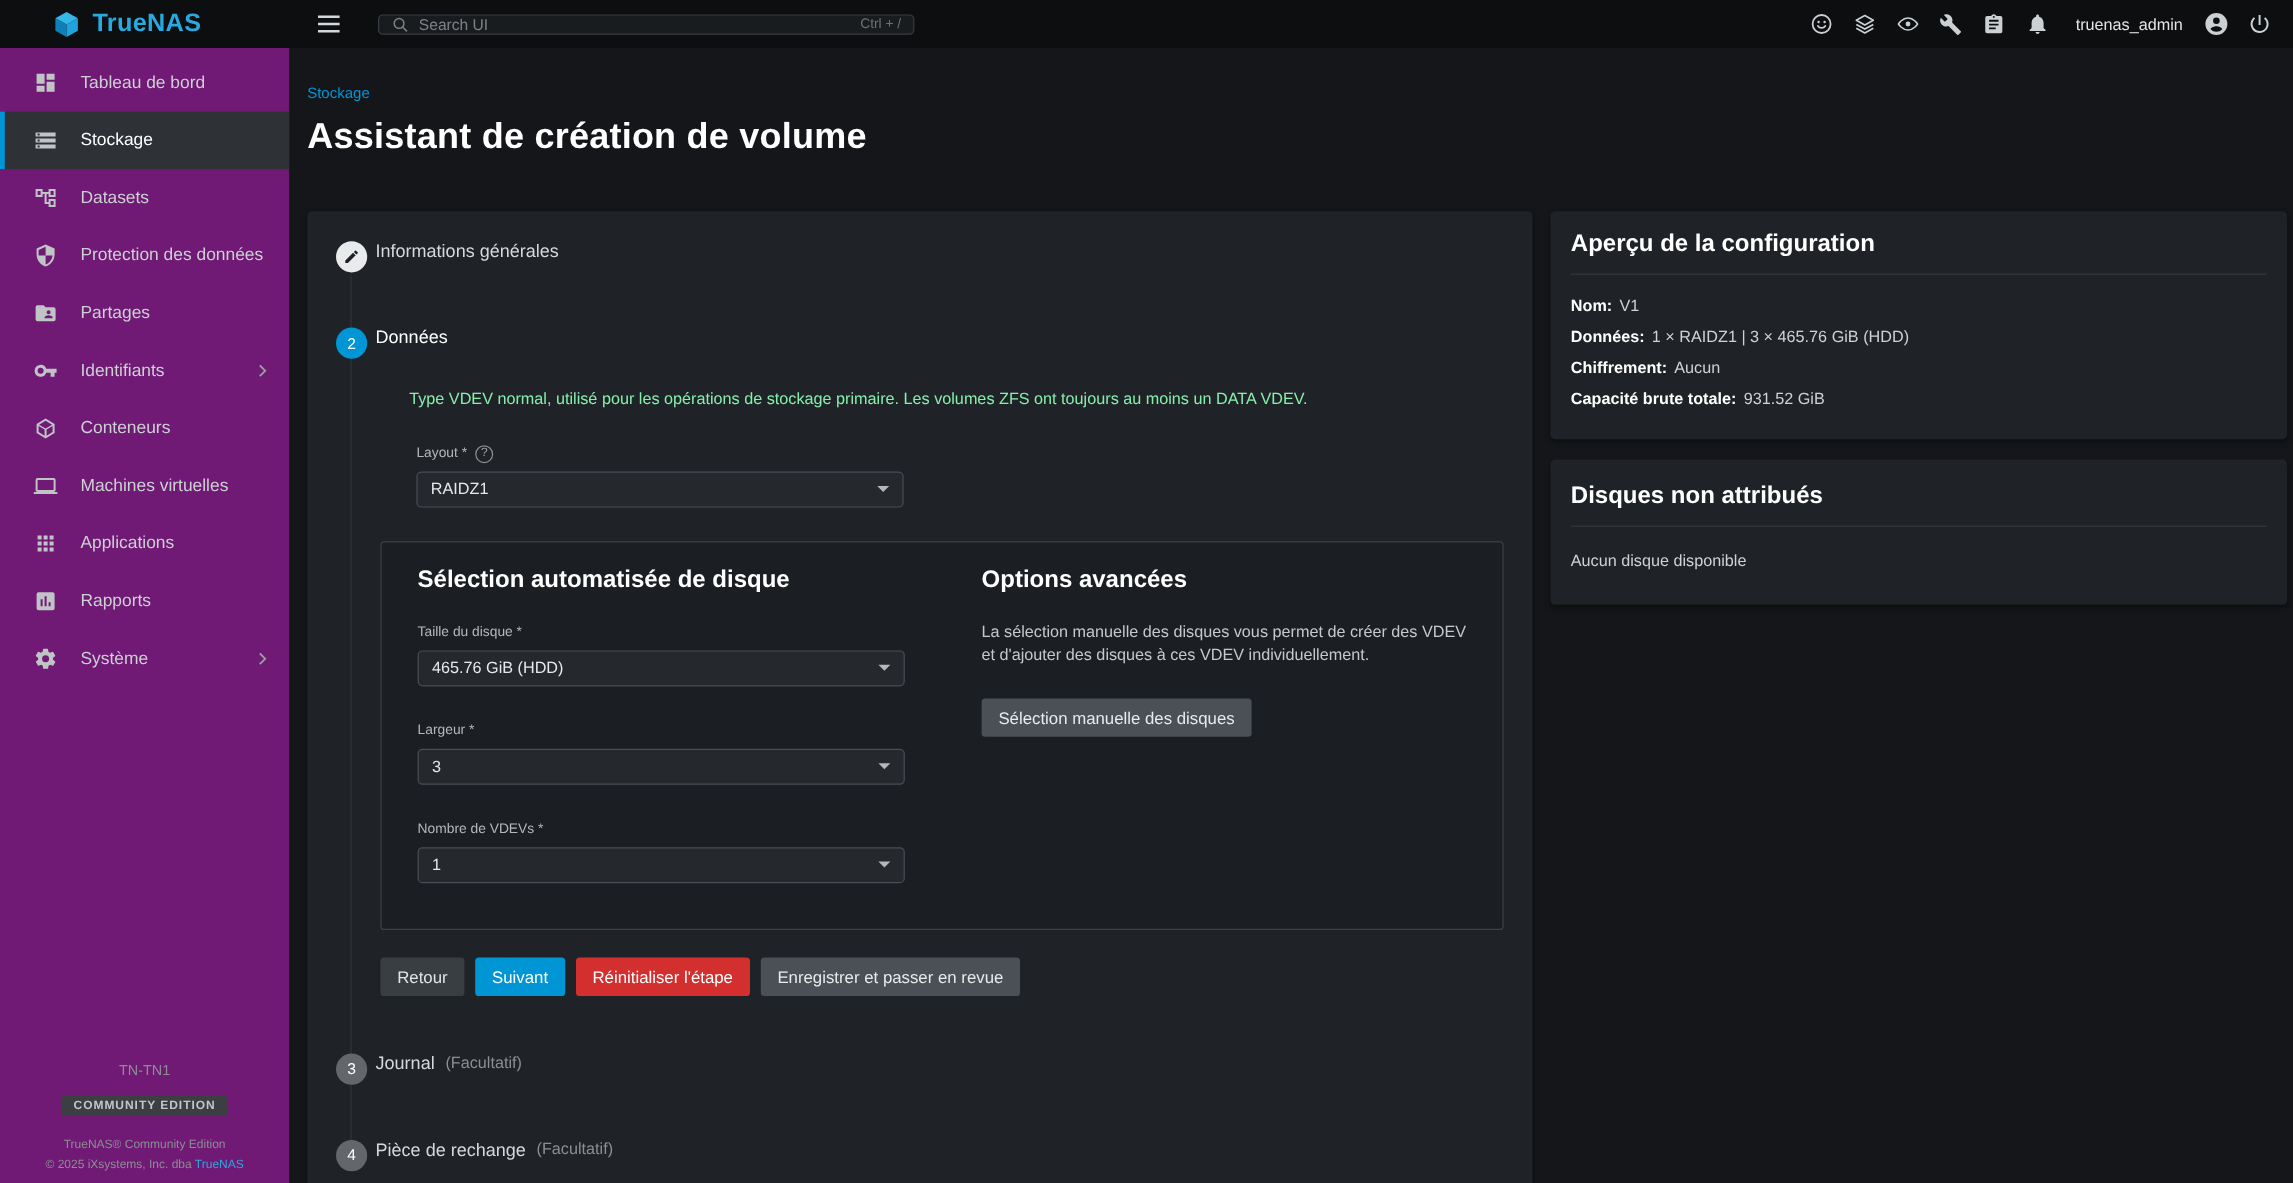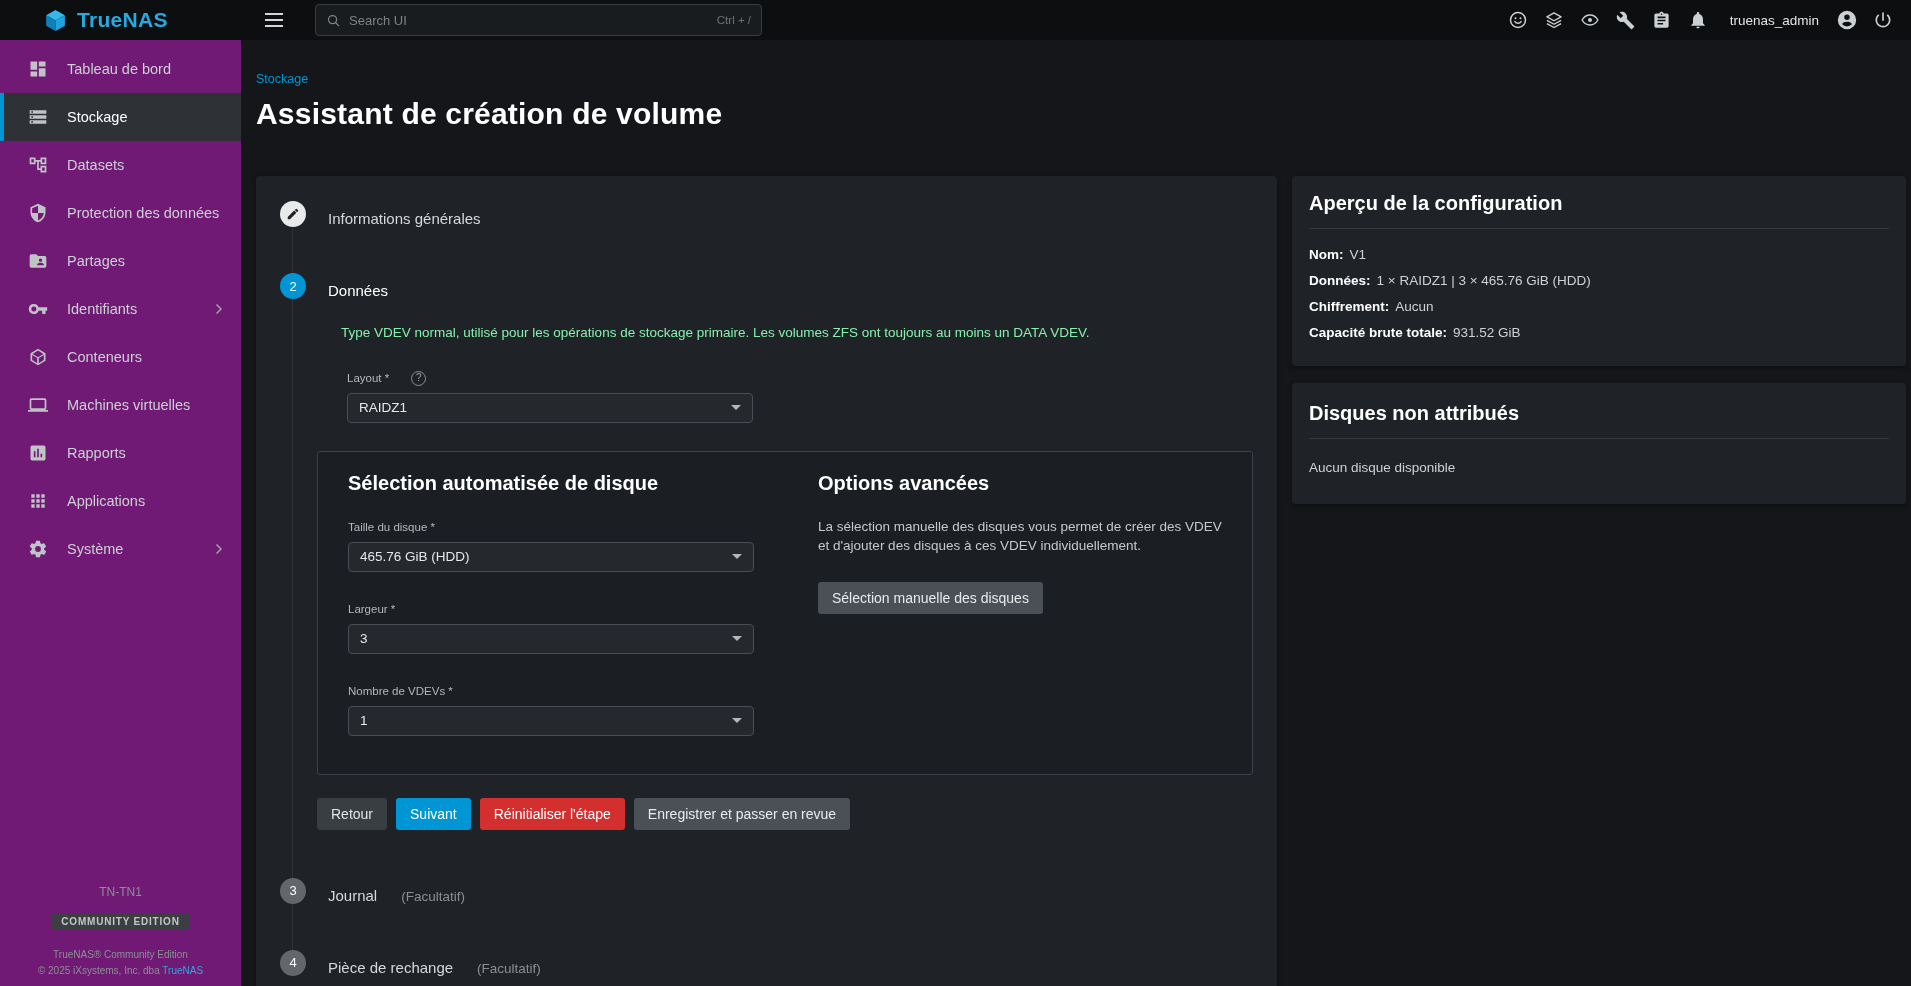--- a/index.html
+++ b/index.html
@@ -5,21 +5,21 @@
   *{margin:0;padding:0;box-sizing:border-box}
   html,body{width:1911px;height:986px;overflow:hidden;background:#141619;font-family:"Liberation Sans",sans-serif;color:#e2e4e6}
   button{font-family:inherit;border:none;background:none;color:inherit;cursor:pointer}
   svg{display:block}
 
   
   .topbar{position:absolute;top:0;left:0;width:1911px;height:40px;background:#0c0e10;display:flex;align-items:center;z-index:30}
   .logo{display:flex;align-items:center;gap:9px;padding-left:43px;width:241px;flex:none;cursor:pointer}
   .logo-text{font-size:21px;font-weight:bold;color:#28aae1;letter-spacing:.3px}
   .hamburger{margin-left:21px;display:flex;align-items:center;color:#d4d7d9}
-  .searchbox{margin-left:29px;width:447px;height:32px;background:#191c1f;border:1px solid #393d42;border-radius:4px;display:flex;align-items:center;padding:0 10px;gap:8px;color:#7d8286}
+  .searchbox{margin-left:29px;width:447px;height:17px;background:#191c1f;border:1px solid #393d42;border-radius:4px;display:flex;align-items:center;padding:0 10px;gap:8px;color:#7d8286}
   .searchbox input{flex:1;background:transparent;border:none;outline:none;color:#d8dadd;font-size:13px;font-family:inherit}
   .searchbox input::placeholder{color:#7d8286}
   .search-shortcut{font-size:11.5px;color:#6d7276;white-space:nowrap}
   .topbar-right{margin-left:auto;display:flex;align-items:center;gap:8px;padding-right:14px}
   .tb-btn{width:28px;height:28px;display:flex;align-items:center;justify-content:center;color:#ccd0d3;border-radius:50%}
   .username{font-size:13.5px;color:#e2e4e6;margin:0 6px 0 10px;white-space:nowrap}
 
   
   .sidebar{position:absolute;top:40px;left:0;width:241px;height:946px;background:#701a75;z-index:20;display:flex;flex-direction:column}
   .nav{padding-top:5px}
@@ -38,35 +38,35 @@
   
   .main{position:absolute;top:40px;left:241px;width:1670px;height:946px;overflow:hidden;padding:29px 5px 0 15px;background:#141619}
   .breadcrumb{display:inline-block;color:#0095d5;font-size:12.5px;text-decoration:none;cursor:pointer}
   .page-title{color:#fff;font-size:30px;font-weight:bold;margin-top:10px;letter-spacing:.2px}
   .content-row{display:flex;gap:15px;margin-top:45px;align-items:flex-start}
   .card{background:#1f2226;border-radius:4px;box-shadow:0 2px 4px rgba(0,0,0,.35)}
 
   
   .wizard-card{width:1021px;height:880px;padding:25px 24px;position:relative;flex:none}
   .step-line{position:absolute;left:36px;top:53px;width:1px;height:725px;background:rgba(255,255,255,.08)}
-  .step-header{display:flex;align-items:flex-end;gap:22px;position:relative;z-index:1;cursor:pointer}
+  .step-header{display:flex;align-items:flex-start;gap:7px;position:relative;z-index:1;cursor:pointer}
   .step-circle{width:26px;height:26px;border-radius:50%;display:flex;align-items:center;justify-content:center;font-size:13px;color:#fff;flex:none}
   .step-circle.done{background:#e9eaeb;color:#1d2024}
   .step-circle.active{background:#0095d5}
   .step-circle.idle{background:#63676c}
   .step-label{font-size:15px;color:#d6d9db}
   .step-label.current{color:#fff}
   .step-optional{font-size:13.5px;color:#8b8f93;margin-left:2px}
   .sh-2{margin-top:46px}
   .sh-3{margin-top:48px}
   .sh-4{margin-top:46px}
   .step-content{margin-left:37px;margin-top:25px}
   .step-desc{margin-left:24px;font-size:13.5px;color:#86efac;line-height:1.4}
   .layout-field{margin-left:30px;margin-top:28px}
-  .field-label-row{display:flex;align-items:center;gap:22px}
+  .field-label-row{display:flex;align-items:center;gap:7px}
   .field-label{font-size:11.5px;color:#b4b8bb}
   .help-icon{width:15px;height:15px;border:1px solid #8b8f93;border-radius:50%;color:#9ea2a6;font-size:10px;display:inline-flex;align-items:center;justify-content:center;cursor:pointer;line-height:1}
   .select{width:406px;height:30px;background:#25282d;border:1px solid #4a4e54;border-radius:4px;display:flex;align-items:center;justify-content:space-between;padding:0 11px;margin-top:7px;cursor:pointer}
   .select-value{font-size:13.5px;color:#e6e8ea}
   .caret{width:0;height:0;border-left:5px solid transparent;border-right:5px solid transparent;border-top:5px solid #b4b8bb}
   .panel{margin-top:28px;border:1px solid #3d4147;border-radius:3px;background:#1b1e22;width:936px;padding:20px 30px 38px;display:flex;gap:64px}
   .panel-col.left{width:406px;flex:none}
   .panel-col.right{flex:1}
   .panel h3{font-size:20px;color:#fff;margin-bottom:22px;font-weight:bold}
   .panel .field{margin-bottom:27px}
@@ -236,32 +236,32 @@
       <span class="ni-icon">
           <svg width="20" height="20" viewBox="0 0 24 24">
             <path d="M20 18c1.1 0 2-.9 2-2V6a2 2 0 0 0-2-2H4a2 2 0 0 0-2 2v10c0 1.1.9 2 2 2H0v2h24v-2h-4zM4 6h16v10H4V6z" fill="currentColor"></path>
           </svg>
         </span>
       <span>Machines virtuelles</span>
     </div>
     <div class="nav-item">
       <span class="ni-icon">
           <svg width="20" height="20" viewBox="0 0 24 24">
+            <path d="M4 8h4V4H4v4zm6 0h4V4h-4v4zm6-4v4h4V4h-4zM4 14h4v-4H4v4zm6 0h4v-4h-4v4zm6 0h4v-4h-4v4zM4 20h4v-4H4v4zm6 0h4v-4h-4v4zm6 0h4v-4h-4v4z" fill="currentColor"></path>
+          </svg>
+        </span>
+      <span>Applications</span>
+    </div>
+    <div class="nav-item">
+      <span class="ni-icon">
+          <svg width="20" height="20" viewBox="0 0 24 24">
             <path d="M19 3H5a2 2 0 0 0-2 2v14a2 2 0 0 0 2 2h14a2 2 0 0 0 2-2V5a2 2 0 0 0-2-2zM9 17H7v-7h2v7zm4 0h-2V7h2v10zm4 0h-2v-4h2v4z" fill="currentColor"></path>
           </svg>
         </span>
       <span>Rapports</span>
-    </div>
-    <div class="nav-item">
-      <span class="ni-icon">
-          <svg width="20" height="20" viewBox="0 0 24 24">
-            <path d="M4 8h4V4H4v4zm6 0h4V4h-4v4zm6-4v4h4V4h-4zM4 14h4v-4H4v4zm6 0h4v-4h-4v4zm6 0h4v-4h-4v4zM4 20h4v-4H4v4zm6 0h4v-4h-4v4zm6 0h4v-4h-4v4z" fill="currentColor"></path>
-          </svg>
-        </span>
-      <span>Applications</span>
     </div>
     <div class="nav-item">
       <span class="ni-icon">
           <svg width="20" height="20" viewBox="0 0 24 24">
             <path d="M19.4 13c.04-.33.06-.66.06-1s-.02-.67-.06-1l2.1-1.65a.5.5 0 0 0 .12-.64l-2-3.46a.5.5 0 0 0-.61-.22l-2.48 1a7.03 7.03 0 0 0-1.73-1l-.38-2.65A.49.49 0 0 0 13.93 2h-4a.49.49 0 0 0-.49.42l-.38 2.65c-.63.26-1.21.6-1.73 1l-2.48-1a.5.5 0 0 0-.61.22l-2 3.46a.5.5 0 0 0 .12.64L4.55 11c-.04.33-.06.66-.06 1s.02.67.06 1l-2.1 1.65a.5.5 0 0 0-.12.64l2 3.46c.14.24.42.34.61.22l2.48-1c.52.4 1.1.74 1.73 1l.38 2.65c.04.24.25.42.49.42h4c.24 0 .45-.18.49-.42l.38-2.65c.63-.26 1.21-.6 1.73-1l2.48 1c.24.1.47 0 .61-.22l2-3.46a.5.5 0 0 0-.12-.64L19.4 13zm-7.4 2.5a3.5 3.5 0 1 1 0-7 3.5 3.5 0 0 1 0 7z" fill="currentColor"></path>
           </svg>
         </span>
       <span>Système</span>
       <span class="nav-chevron">
           <svg width="18" height="18" viewBox="0 0 24 24">

